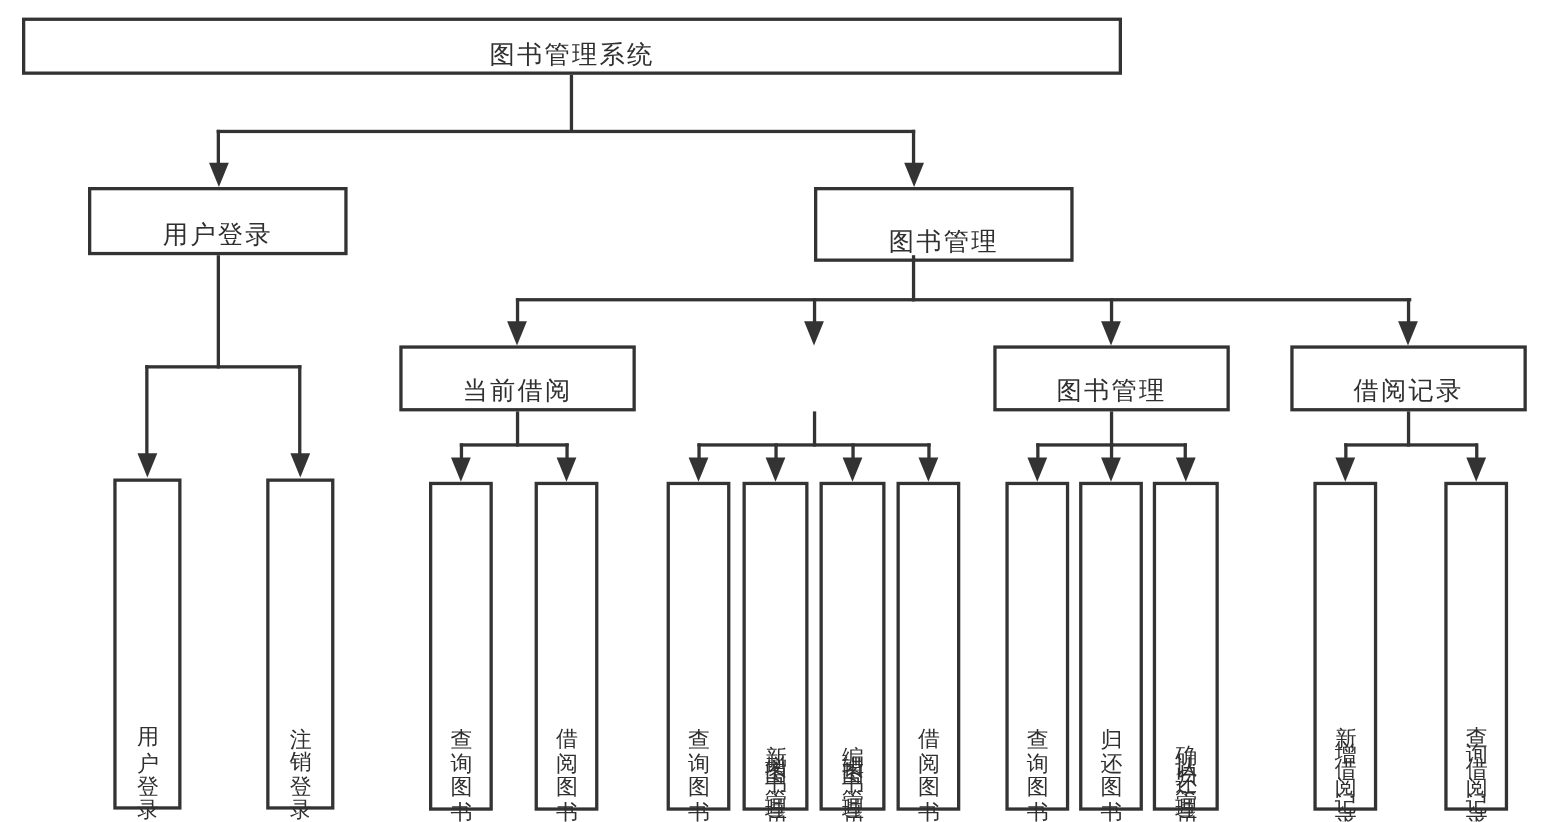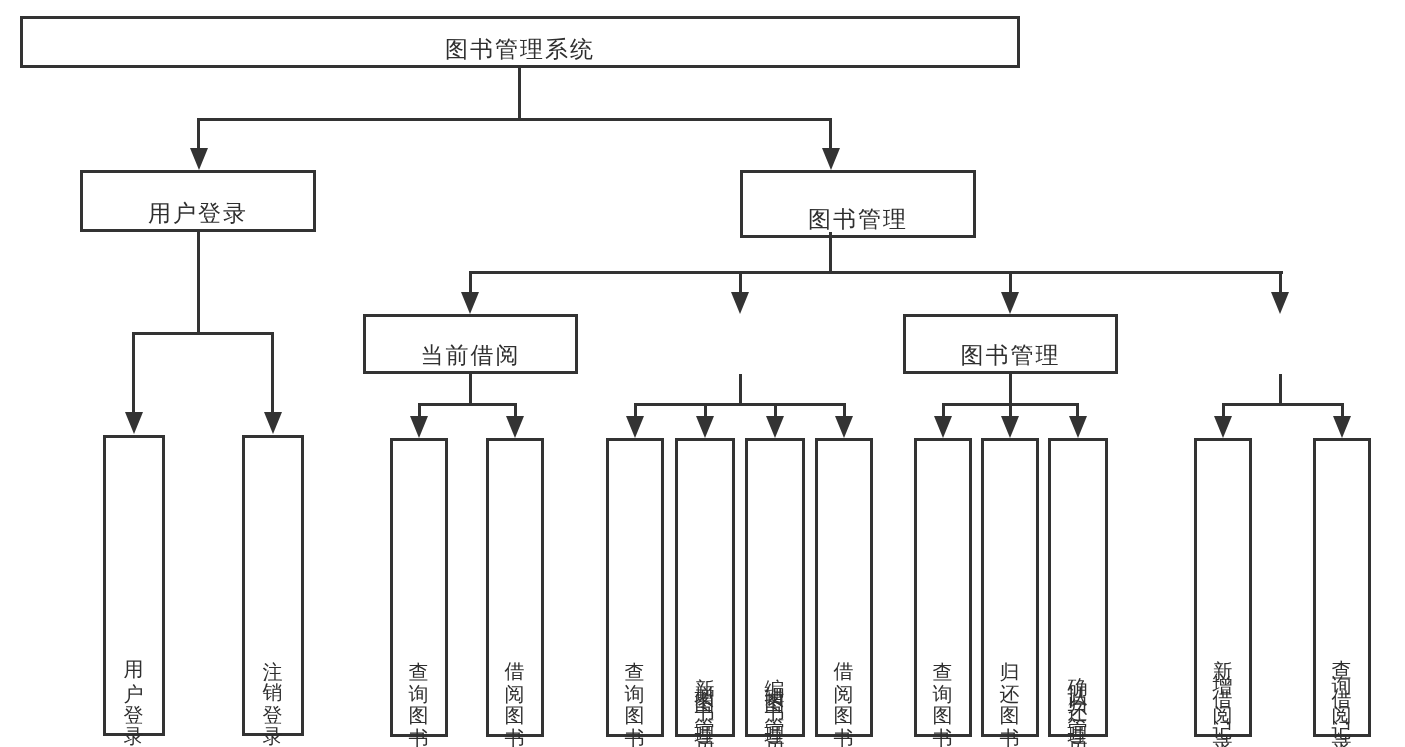--- a/index.html
+++ b/index.html
@@ -42,20 +42,23 @@
   </div>
   <div class="box" style="left:740px;top:170px;width:236px;height:68px;">
     <span class="hl">图书管理</span>
   </div>
 
   <div class="box" style="left:363px;top:314px;width:215px;height:60px;">
     <span class="hl">当前借阅</span>
   </div>
   <div class="box" style="left:903px;top:314px;width:215px;height:60px;">
     <span class="hl">图书管理</span>
+  </div>
+  <div class="box" style="left:1173px;top:314px;width:215px;height:60px;">
+    <span class="hl">借阅记录</span>
   </div>
 
   <div class="box" style="left:103px;top:435px;width:62px;height:301px;">
     <span class="vt v4">用户登录</span>
   </div>
   <div class="box" style="left:242px;top:435px;width:62px;height:301px;">
     <span class="vt v4">注销登录</span>
   </div>
 
   <div class="box" style="left:390px;top:438px;width:58px;height:299px;">

